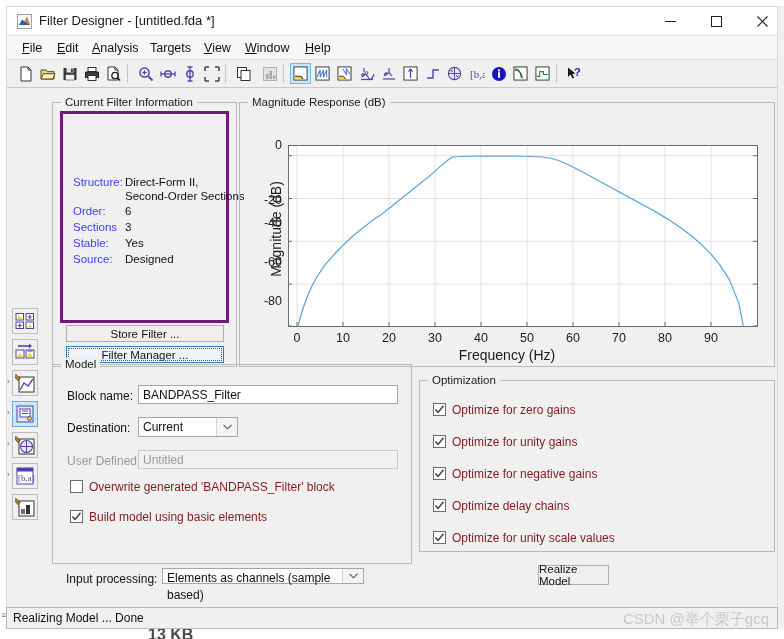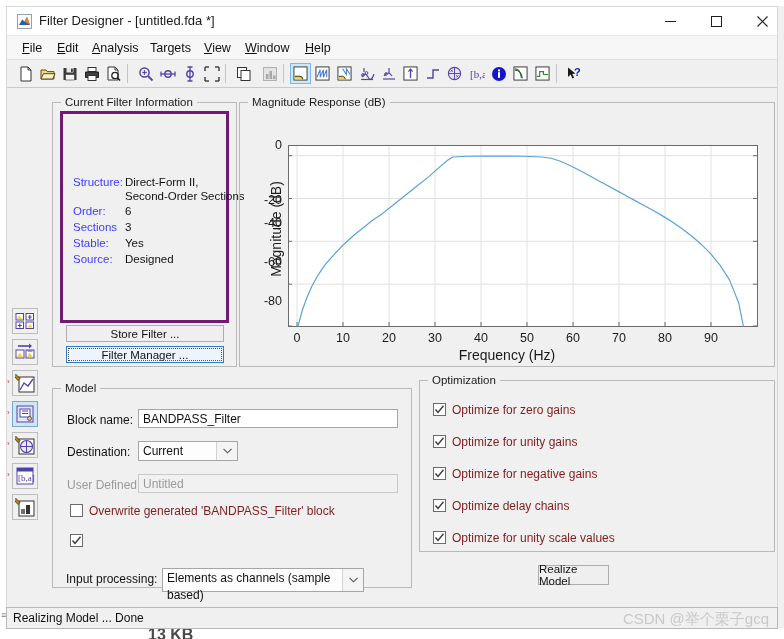--- a/index.html
+++ b/index.html
@@ -76,21 +76,21 @@
   
   .chartg{left:232px;top:14px;width:536px;height:265px;}
   .plotwrap{position:absolute;left:0;top:0;width:534px;height:263px;}
   .axis-ylabel{position:absolute;left:-12px;top:118px;transform:rotate(-90deg);transform-origin:center;
                font-size:14px;color:#1a1a1a;white-space:nowrap;}
   .axis-xlabel{position:absolute;left:0;top:238px;width:534px;text-align:center;font-size:14px;color:#1a1a1a;}
   .tick-y{position:absolute;right:0;font-size:12.5px;color:#1a1a1a;text-align:right;width:36px;}
   .tick-x{position:absolute;top:0;font-size:12.5px;color:#1a1a1a;text-align:center;width:30px;}
 
   
-  .modelg{left:45px;top:300px;width:360px;height:200px;}
+  .modelg{left:45px;top:276px;width:360px;height:200px;}
   .optg{left:412px;top:292px;width:356px;height:172px;}
 
   .lbl{position:absolute;font-size:12px;color:#111;white-space:nowrap;}
   .lbl.dim{color:#9a9a9a;}
   .txtin{position:absolute;background:#ffffff;border:1px solid #a6a6a6;box-sizing:border-box;
          font-size:12px;color:#111;padding:1px 4px;line-height:17px;}
   .txtin.dis{background:#f1f1f1;color:#999;border:1px solid #c8c8c8;}
   .sel-box{position:absolute;background:#fdfdfd;border:1px solid #a6a6a6;box-sizing:border-box;
            font-size:12px;color:#111;padding:1px 4px;line-height:17px;}
   .sel-arrow{position:absolute;top:0;right:0;width:20px;height:100%;display:flex;align-items:center;justify-content:center;
@@ -520,24 +520,25 @@
         <div class="txtin dis" style="left:85px;top:85px;width:260px;height:19px">Untitled</div>
 
         <div class="cbx" style="left:17px;top:115px"></div>
         <div class="cbrow" style="left:36px;top:115px">Overwrite generated 'BANDPASS_Filter' block</div>
 
         <div class="cbx" style="left:17px;top:145px">
           <svg width="11" height="11" viewBox="0 0 11 11">
               <path d="M1.5 5.5 L4 8.5 L9.5 1.8" fill="none" stroke="#3a3a3a" stroke-width="1.4"></path>
             </svg>
         </div>
+        <div class="cbrow" style="left:36px;top:145px">Build model using basic elements</div>
       </div>
 
       <div class="lbl" style="position:absolute;left:59px;top:484px">Input processing:</div>
-      <div class="sel-box" style="left:155px;top:480px;width:202px;height:24px">
+      <div class="sel-box" style="left:155px;top:480px;width:202px;height:16px">
         <span>Elements as channels (sample based)</span>
         <span class="sel-arrow">
           <svg width="9" height="6" viewBox="0 0 9 6">
               <path d="M0.5 0.8 L4.5 4.8 L8.5 0.8" fill="none" stroke="#555" stroke-width="1.1"></path>
             </svg>
         </span>
       </div>
 
       <div class="group optg">
         <div class="legend">Optimization</div>

